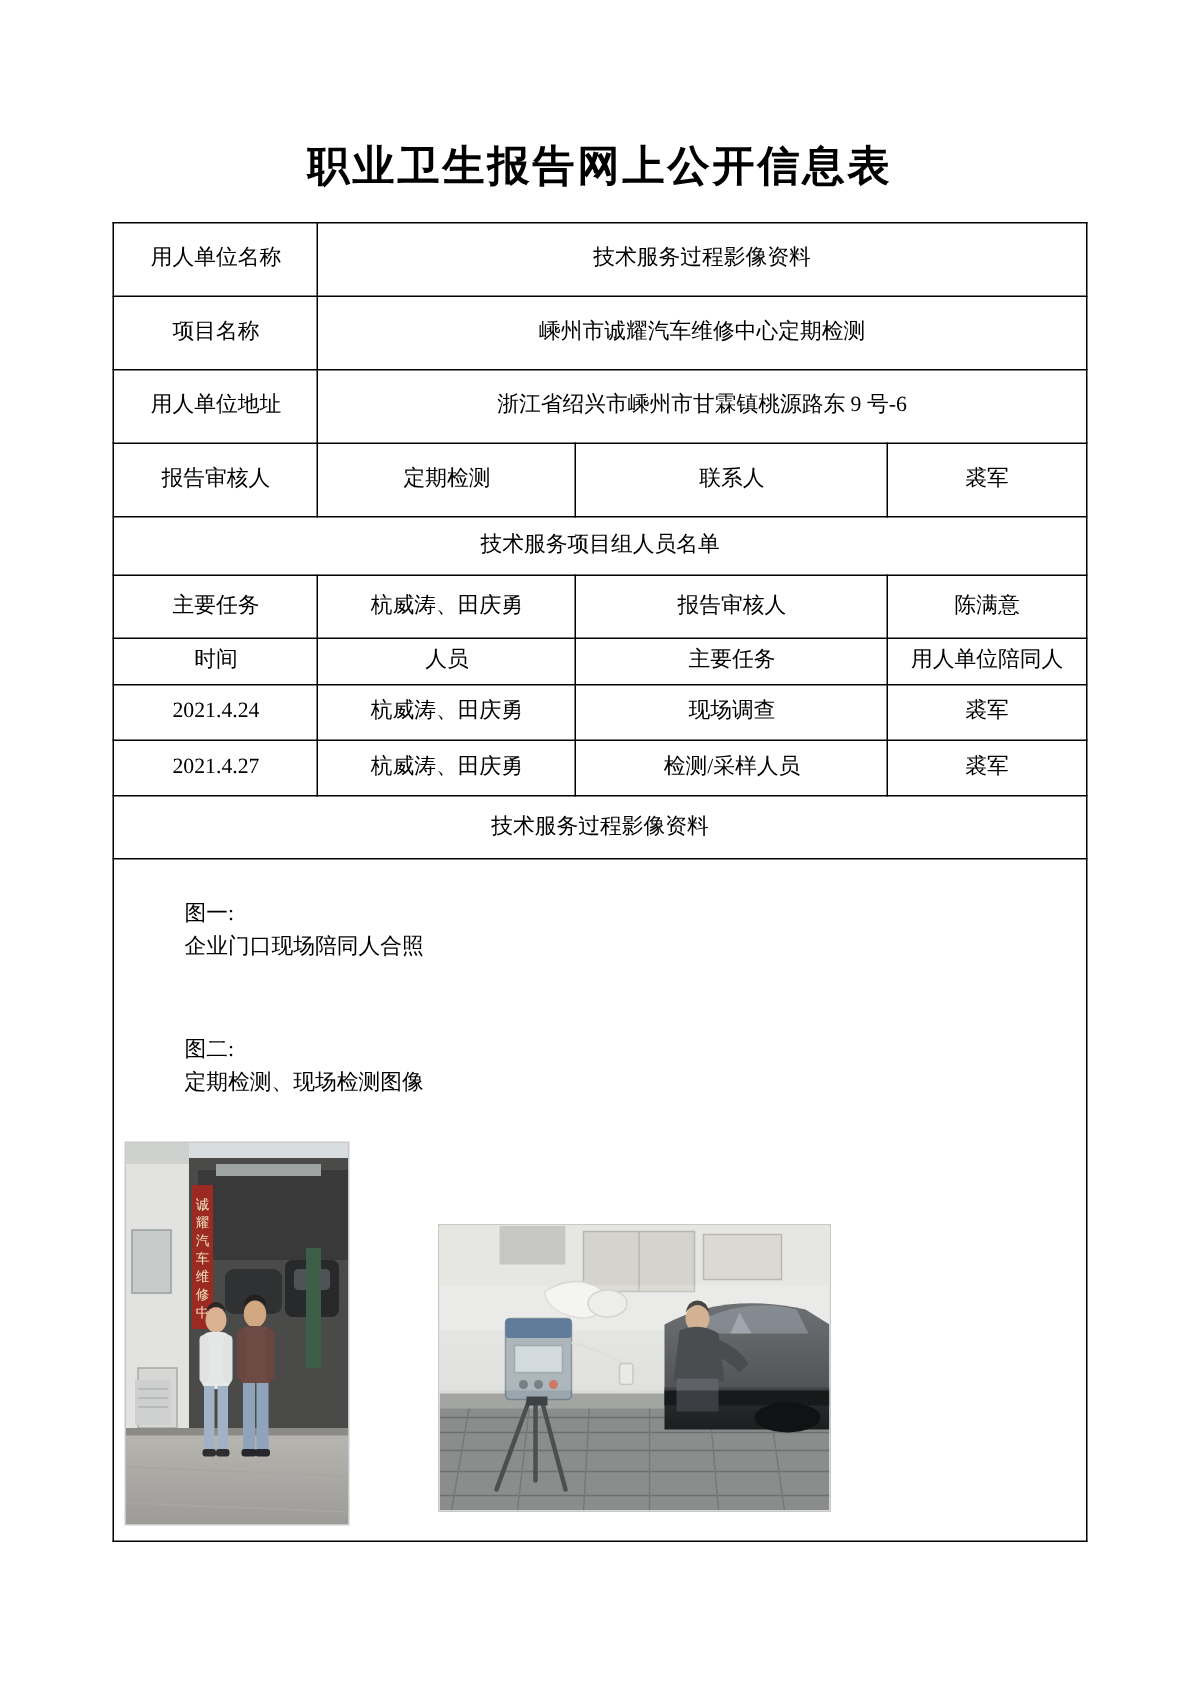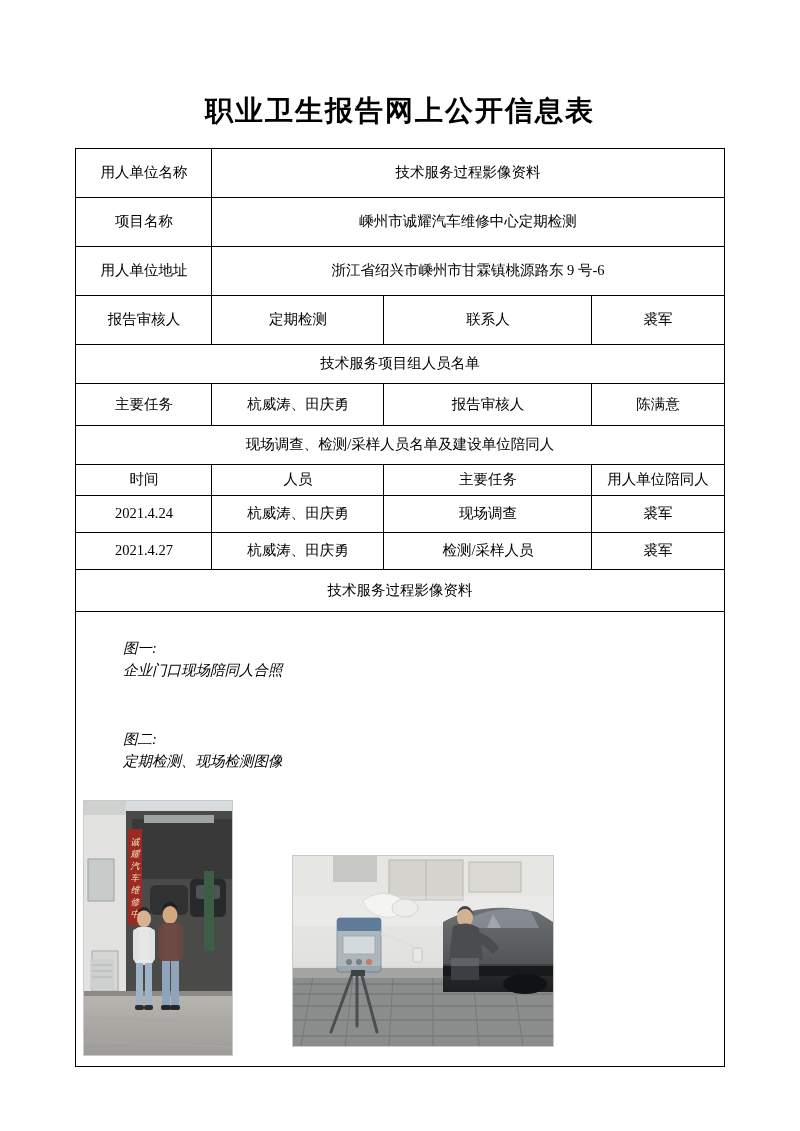--- a/index.html
+++ b/index.html
@@ -51,21 +51,20 @@
   .media-head {
     height: 42px;
     font-size: 14.5px;
   }
   .caption-cell {
     text-align: left !important;
     padding: 7px 10px 0 10px;
     font-size: 14.5px;
     height: 338px;
     vertical-align: top;
-    font-style: italic;
   }
   .caption-line {
     margin: 0 0 4px 0;
     white-space: pre;
   }
   .caption-line .cap-key { margin-right: 4px; }
   .photos {
     position: relative;
     margin-top: 6px;
     height: 262px;
@@ -123,23 +122,20 @@
         <td>裘军</td>
       </tr>
       <tr class="r-band">
         <td colspan="4">技术服务项目组人员名单</td>
       </tr>
       <tr class="r-med">
         <td class="label-col">主要任务</td>
         <td>杭威涛、田庆勇</td>
         <td>报告审核人</td>
         <td>陈满意</td>
-      </tr>
-      <tr class="r-band">
-        <td colspan="4">现场调查、检测/采样人员名单及建设单位陪同人</td>
       </tr>
       <tr style="height:31px">
         <td>时间</td>
         <td>人员</td>
         <td>主要任务</td>
         <td>用人单位陪同人</td>
       </tr>
       <tr style="height:37px">
         <td>2021.4.24</td>
         <td>杭威涛、田庆勇</td>

